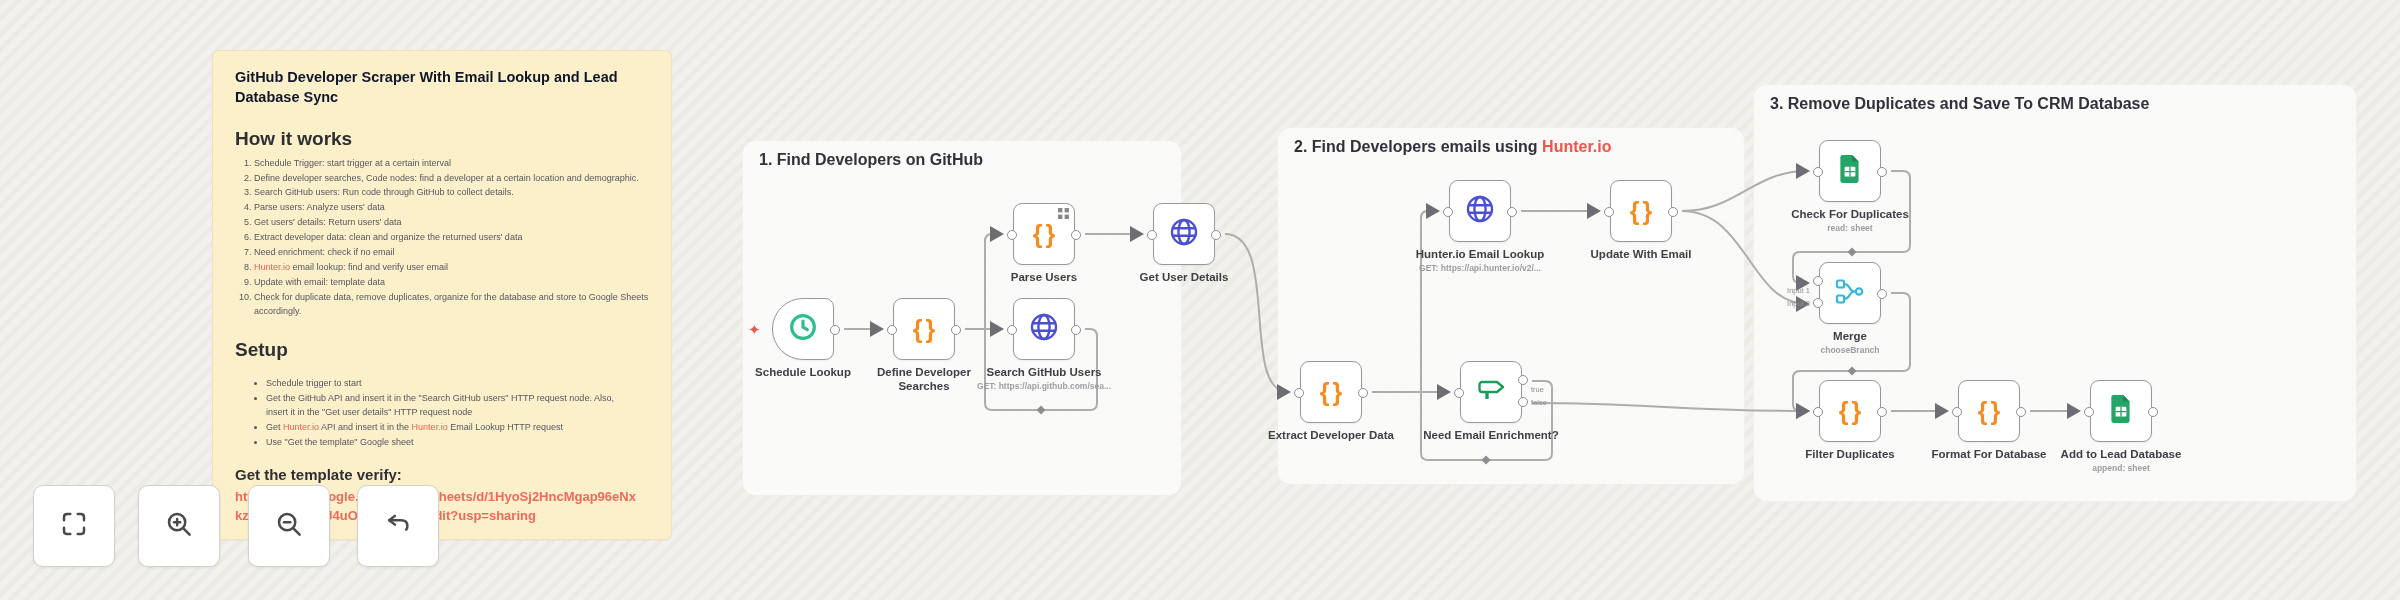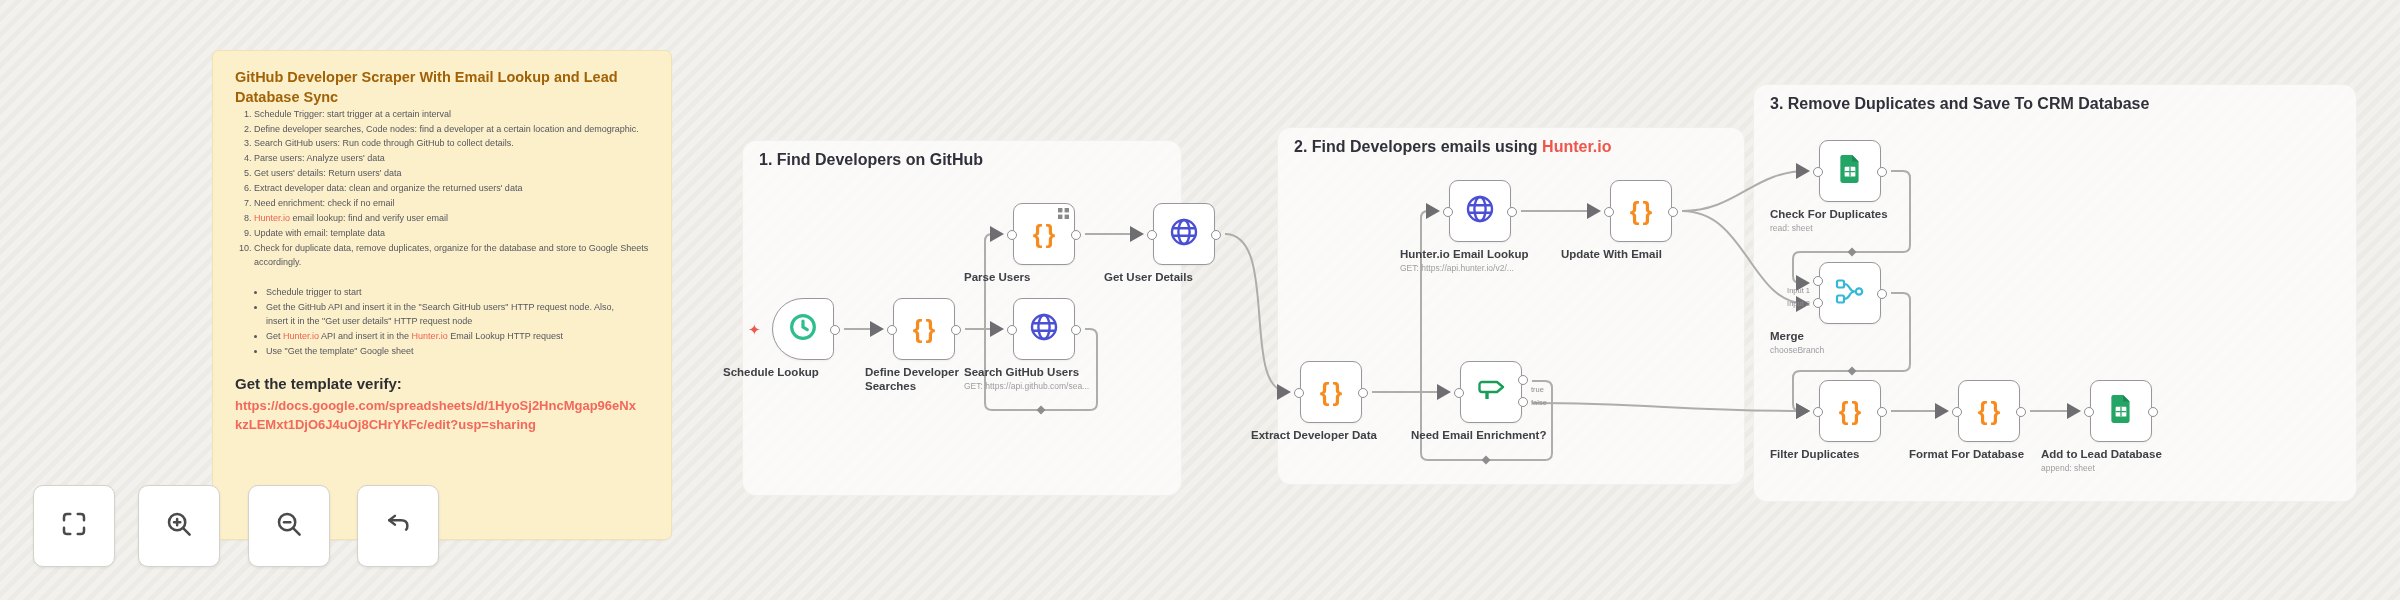--- a/index.html
+++ b/index.html
@@ -17,37 +17,37 @@
   .sec-title{position:absolute;top:10px;left:16px;font-size:16px;font-weight:700;color:#30313a;white-space:nowrap}
   .sec-title .hl{color:#f0544a}
 
   
   svg.wires{position:absolute;left:0;top:0;z-index:1}
   svg.wires path.wire{fill:none;stroke:#adadab;stroke-width:2}
 
   
   .node{position:absolute;width:62px;height:62px;background:#fff;border:1.8px solid #98979b;border-radius:9px;display:flex;align-items:center;justify-content:center;z-index:2;box-shadow:0 1px 2px rgba(0,0,0,.05)}
   .node.trigger{border-radius:32px 9px 9px 32px}
-  .n-meta{position:absolute;top:66px;left:50%;transform:translateX(-50%);width:160px;text-align:left;pointer-events:none}
+  .n-meta{position:absolute;top:66px;left:50%;transform:translateX(-50%);width:160px;text-align:center;pointer-events:none}
   .n-label{font-size:11.5px;font-weight:700;color:#3f4046;line-height:1.25}
-  .n-sub{font-size:8.5px;color:#9d9da1;font-weight:400;margin-top:2px;white-space:nowrap}
+  .n-sub{font-size:8.5px;color:#9d9da1;font-weight:700;margin-top:2px;white-space:nowrap}
   .port{position:absolute;width:10px;height:10px;background:#fff;border:1.7px solid #8f8f93;border-radius:50%}
   .port.out{right:-7px;top:26px}
   .port.in{left:-7px;top:26px}
   .port.p-top{top:13px}.port.p-bot{top:35px}
   .port-label{position:absolute;font-size:7.5px;color:#8e8e92;white-space:nowrap}
   .pl-out{left:70px}.pl-in{right:70px}
   .pl-1{top:23px}.pl-2{top:36px}
   .braces{font-size:25px;font-weight:800;color:#f68b1f;letter-spacing:3px;margin-left:3px;line-height:1}
   .spark{position:absolute;left:-25px;top:50%;transform:translateY(-50%);color:#e85c50;font-size:15px;line-height:1}
   .corner{position:absolute;top:4px;right:5px;line-height:0;opacity:.8}
 
   
   .sticky{position:absolute;left:212px;top:50px;width:460px;height:490px;background:#fcf0cb;border:1px solid #efe2b4;border-radius:7px;padding:16px 22px;z-index:2;box-shadow:0 1px 2px rgba(0,0,0,.04)}
-  .sticky h2{font-size:14.5px;font-weight:700;color:#a16207;line-height:1.4;width:390px}
+  .sticky h2{font-size:14.5px;font-weight:700;color:#0f172a;line-height:1.4;width:390px}
   .sticky h3{font-size:19px;font-weight:700;color:#2e2f33;margin:20px 0 7px}
   .sticky ol{margin:0 0 12px 1px;padding-left:18px;font-size:9px;color:#55565e;line-height:1.55}
   .sticky ul{margin:16px;padding-left:15px;font-size:9px;color:#55565e;line-height:1.55}
   .sticky li{margin-bottom:1px}
   .red-text{color:#ee5f53}
   .tpl-heading{font-size:15px;font-weight:700;color:#2e2f33;margin:16px 0 4px}
   .tpl-link{font-size:13px;font-weight:700;color:#f2685c;word-break:break-all;line-height:1.5;width:408px}
 
   
   .ctrl{position:absolute;top:485px;width:82px;height:82px;background:#fff;border:1px solid #d5d2cd;border-radius:10px;display:flex;align-items:center;justify-content:center;z-index:10;box-shadow:0 1px 3px rgba(0,0,0,.07)}
@@ -282,32 +282,34 @@
   <span class="port in"></span>
   <span class="port out"></span>
   <div class="n-meta">
       <div class="n-label">Add to Lead Database</div>
       <div class="n-sub">append: sheet</div>
     </div>
 </div>
 
 <div class="sticky">
   <h2>GitHub Developer Scraper With Email Lookup and Lead Database Sync</h2>
+  <h3>How it works</h3>
   <ol>
       <li><span>Schedule Trigger: start trigger at a certain interval</span></li>
       <li><span>Define developer searches, Code nodes: find a developer at a certain location and demographic.</span></li>
       <li><span>Search GitHub users: Run code through GitHub to collect details.</span></li>
       <li><span>Parse users: Analyze users' data</span></li>
       <li><span>Get users' details: Return users' data</span></li>
       <li><span>Extract developer data: clean and organize the returned users' data</span></li>
       <li><span>Need enrichment: check if no email</span></li>
       <li><span class="red-text">Hunter.io</span><span> email lookup: find and verify user email</span></li>
       <li><span>Update with email: template data</span></li>
       <li><span>Check for duplicate data, remove duplicates, organize for the database and store to Google Sheets accordingly.</span></li>
     </ol>
+  <h3>Setup</h3>
   <ul>
       <li><span>Schedule trigger to start</span></li>
       <li><span>Get the GitHub API and insert it in the "Search GitHub users" HTTP request node. Also, insert it in the "Get user details" HTTP request node</span></li>
       <li><span>Get </span><span class="red-text">Hunter.io</span><span> API and insert it in the </span><span class="red-text">Hunter.io</span><span> Email Lookup HTTP request</span></li>
       <li><span>Use "Get the template" Google sheet</span></li>
     </ul>
   <div class="tpl-heading">Get the template verify:</div>
   <div class="tpl-link">https://docs.google.com/spreadsheets/d/1HyoSj2HncMgap96eNxkzLEMxt1DjO6J4uOj8CHrYkFc/edit?usp=sharing</div>
 </div>
 

